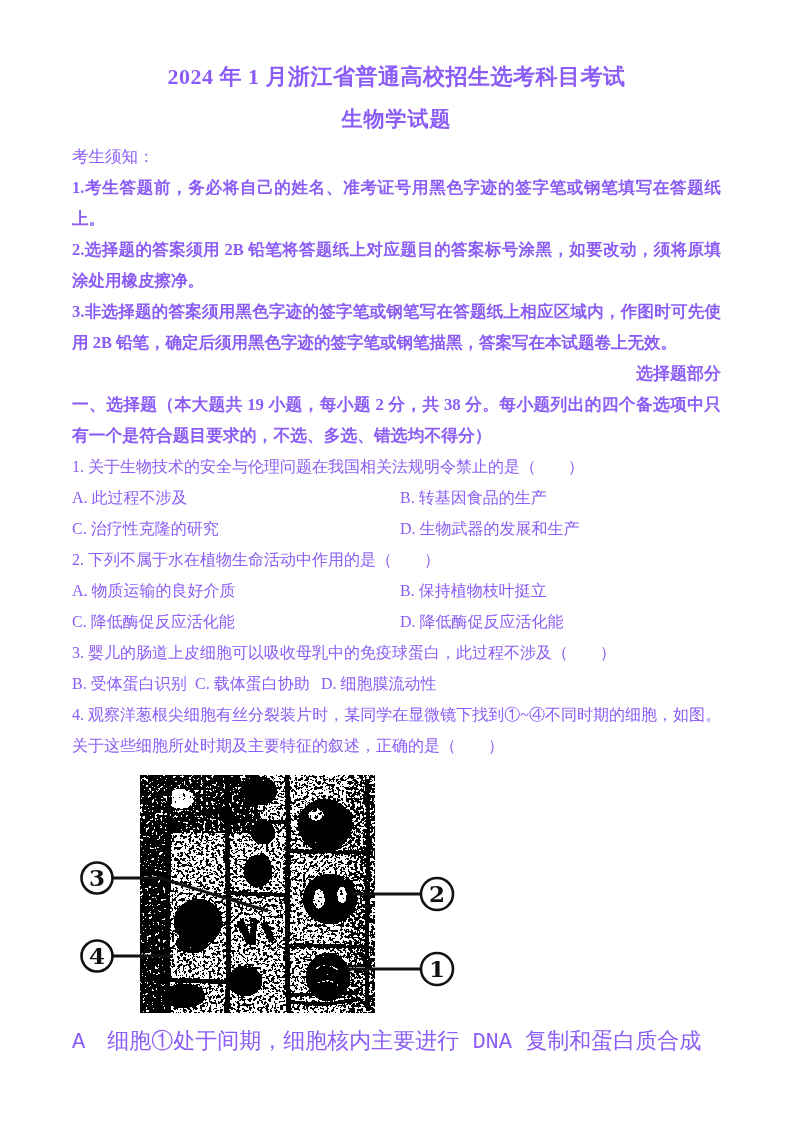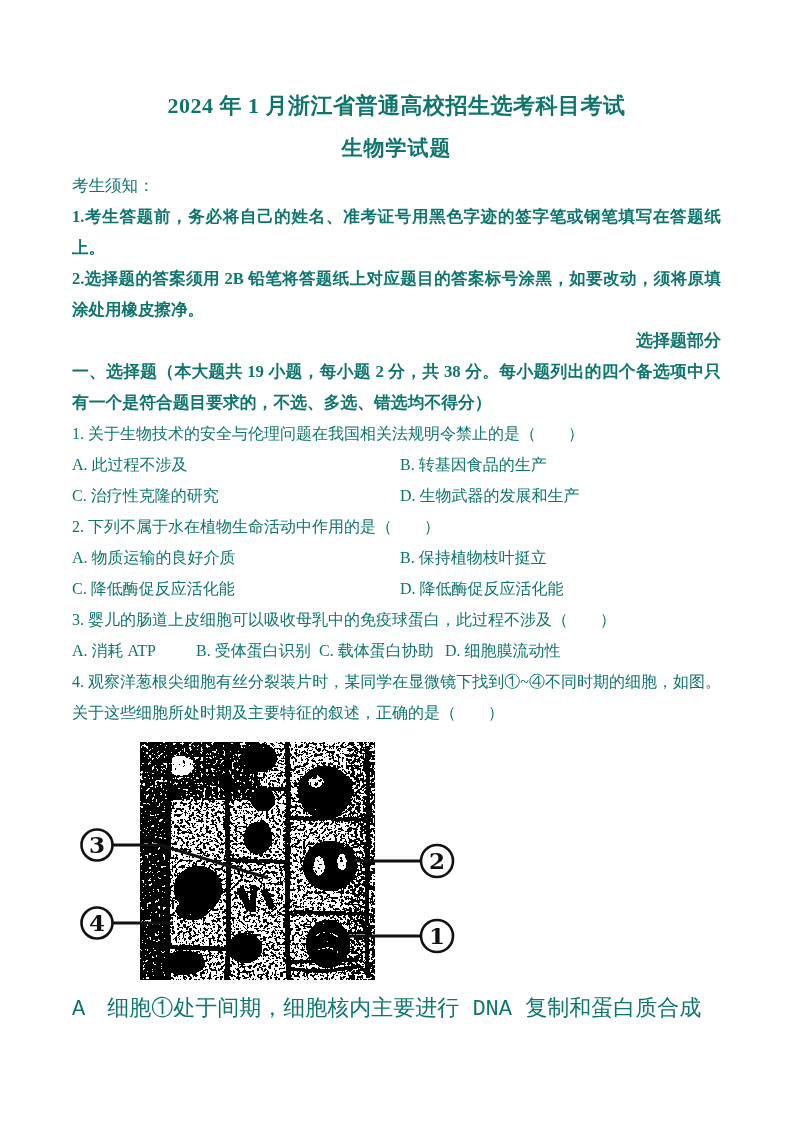--- a/index.html
+++ b/index.html
@@ -2,23 +2,23 @@
 <html><head>
 <meta charset="utf-8">
 <style>
   html,body{margin:0;padding:0;background:#888;}
   .page{
     position:relative;
     width:793px;height:1122px;
     margin:0 auto;
     background:#ffffff;
     box-sizing:border-box;
-    padding:91px 72px 0 72px;
+    padding:62px 72px 0 72px;
     font-family:"Liberation Serif","DejaVu Serif",serif;
-    color:#0f766e;
+    color:#8b5cf6;
     overflow:hidden;
   }
   .title{
     font-size:22px;font-weight:bold;text-align:center;
     line-height:30px;margin:0 0 13px 0;letter-spacing:.5px;
   }
   .subtitle{
     font-size:21px;font-weight:bold;text-align:center;
     line-height:29px;margin:0 0 7px 0;letter-spacing:1px;
   }
@@ -64,20 +64,21 @@
 <body>
 
 <div class="page">
 
   <div class="title">2024 年 1 月浙江省普通高校招生选考科目考试</div>
   <div class="subtitle">生物学试题</div>
 
   <p class="notice-head">考生须知：</p>
   <p class="notice-item">1.考生答题前，务必将自己的姓名、准考证号用黑色字迹的签字笔或钢笔填写在答题纸上。</p>
   <p class="notice-item">2.选择题的答案须用 2B 铅笔将答题纸上对应题目的答案标号涂黑，如要改动，须将原填涂处用橡皮擦净。</p>
+  <p class="notice-item">3.非选择题的答案须用黑色字迹的签字笔或钢笔写在答题纸上相应区域内，作图时可先使用 2B 铅笔，确定后须用黑色字迹的签字笔或钢笔描黑，答案写在本试题卷上无效。</p>
 
   <p class="part-header">选择题部分</p>
   <p class="section-intro">一、选择题（本大题共 19 小题，每小题 2 分，共 38 分。每小题列出的四个备选项中只有一个是符合题目要求的，不选、多选、错选均不得分）</p>
 
   <p class="q-stem">1. 关于生物技术的安全与伦理问题在我国相关法规明令禁止的是（　　）</p>
   <div class="opt-row">
     <span class="col-a">A. 此过程不涉及</span>
     <span class="col-b">B. 转基因食品的生产</span>
   </div>
   <div class="opt-row">
@@ -90,21 +91,20 @@
     <span class="col-a">A. 物质运输的良好介质</span>
     <span class="col-b">B. 保持植物枝叶挺立</span>
   </div>
   <div class="opt-row">
     <span class="col-a">C. 降低酶促反应活化能</span>
     <span class="col-b">D. 降低酶促反应活化能</span>
   </div>
 
   <p class="q-stem">3. 婴儿的肠道上皮细胞可以吸收母乳中的免疫球蛋白，此过程不涉及（　　）</p>
   <div class="opt-row4">
-    <span class="o1">A. 消耗 ATP</span>
     <span class="o2">B. 受体蛋白识别</span>
     <span class="o3">C. 载体蛋白协助</span>
     <span class="o4">D. 细胞膜流动性</span>
   </div>
 
   <p class="q-stem">4. 观察洋葱根尖细胞有丝分裂装片时，某同学在显微镜下找到①~④不同时期的细胞，如图。关于这些细胞所处时期及主要特征的叙述，正确的是（　　）</p>
 
   <div class="figure-wrap">
     <svg width="400" height="248" viewBox="0 0 400 248" xmlns="http://www.w3.org/2000/svg">
       <defs>

